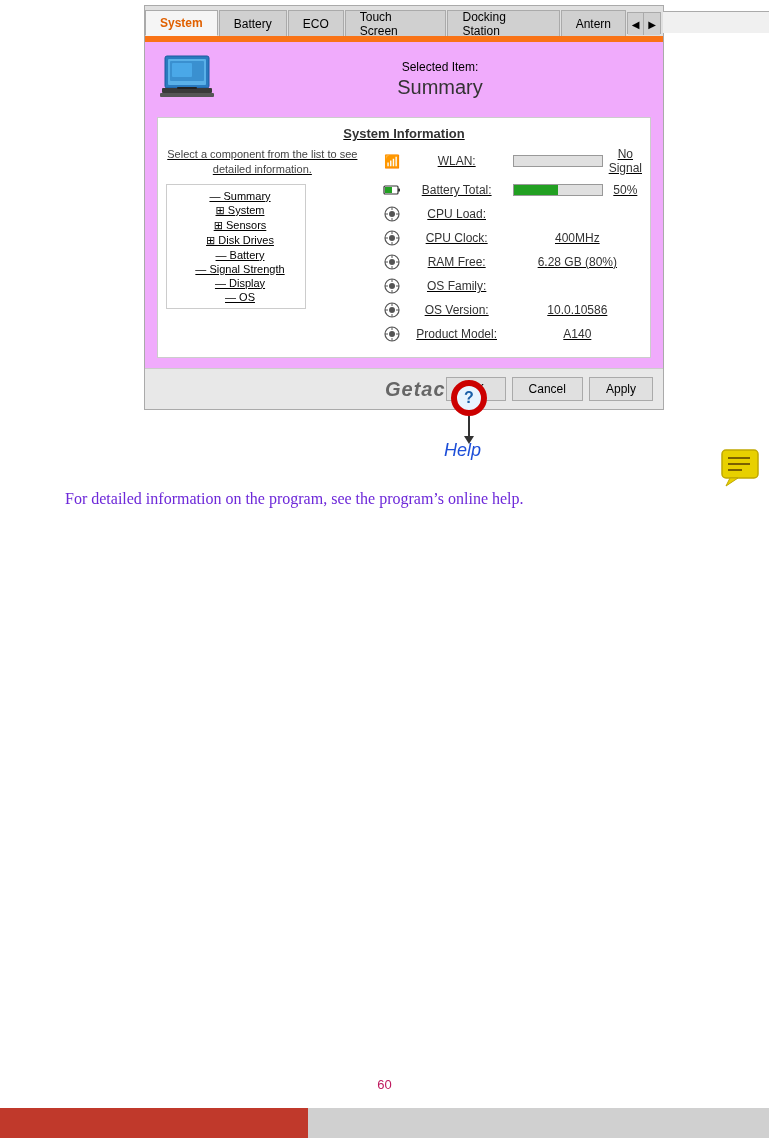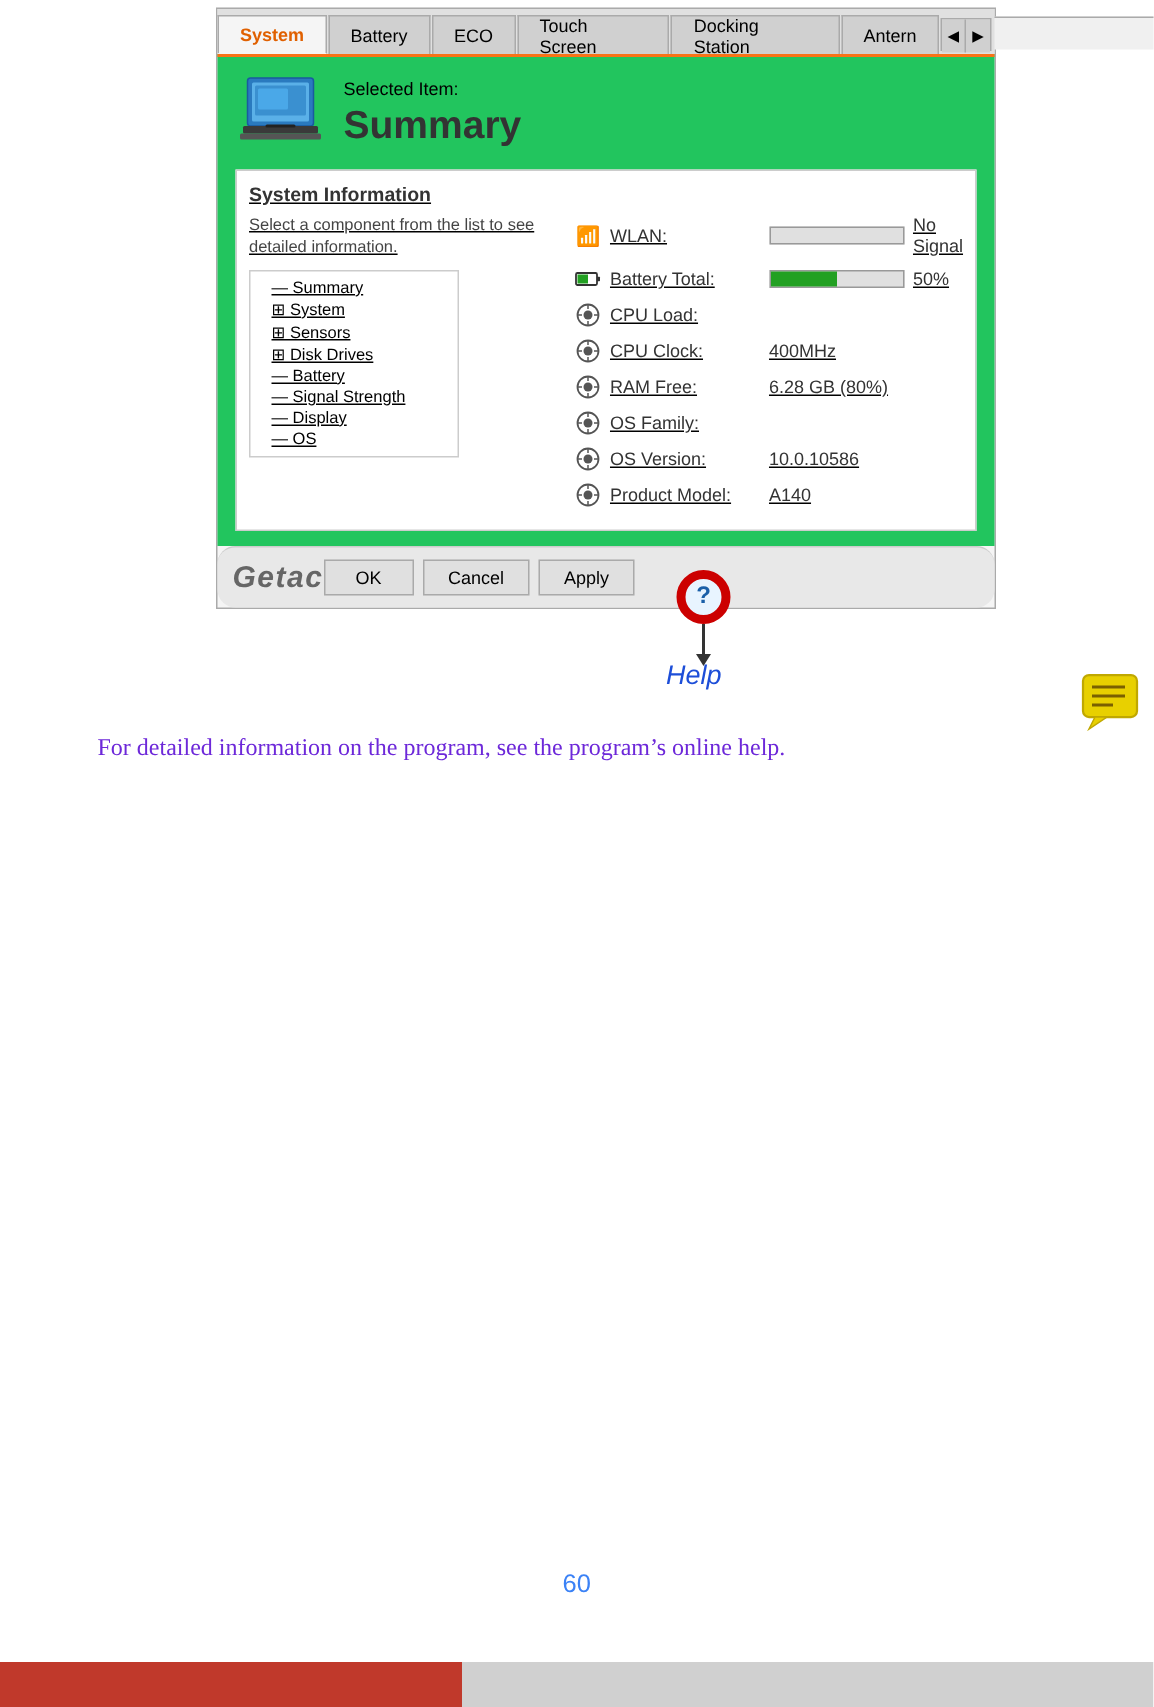--- a/index.html
+++ b/index.html
@@ -101,23 +101,24 @@
       display: flex;
       align-items: center;
       justify-content: center;
     }
     .tab-nav-btn:first-child {
       border-right: 1px solid #aaa;
     }
 
     
     .content-area {
-      background: #22c55e;
+      background: #f0abfc;
       padding: 10px 12px;
-      border-top: 2px solid #f97316;
+      border-top: 6px solid #f97316;
+      text-align: center;
     }
 
     
     .header-section {
       display: flex;
       align-items: center;
       margin-bottom: 10px;
       gap: 12px;
     }
     .laptop-icon-wrapper {
@@ -130,22 +131,22 @@
     }
     .selected-item-area {
       flex: 1;
     }
     .selected-item-label {
       font-size: 12px;
       font-weight: normal;
       margin-bottom: 2px;
     }
     .summary-title {
-      font-size: 26px;
-      font-weight: bold;
+      font-size: 20px;
+      font-weight: normal;
       color: #333;
     }
 
     
     .system-info-section {
       border: 1px solid #ccc;
       background: white;
       padding: 8px;
       text-decoration: underline;
     }
@@ -217,25 +218,24 @@
     }
     .info-value {
       flex: 1;
       color: #333;
     }
 
     
     .bottom-bar {
       display: flex;
       align-items: center;
-      justify-content: flex-start;
+      justify-content: flex-end;
       padding: 8px 10px;
       background: #e8e8e8;
       border-top: 1px solid #ccc;
-      border-radius: 12px;
     }
     .getac-logo {
       font-size: 20px;
       font-style: italic;
       color: #666;
       font-weight: bold;
       letter-spacing: 1px;
     }
     .bottom-buttons {
       display: flex;
@@ -324,25 +324,25 @@
       top: 490px;
       left: 65px;
       font-size: 16px;
       color: #6d28d9;
       font-family: Georgia, serif;
     }
 
     
     .page-number {
       position: absolute;
-      bottom: 72px;
+      bottom: 46px;
       left: 50%;
       transform: translateX(-50%);
-      font-size: 17px;
-      color: #3b82f6;
+      font-size: 13px;
+      color: #be185d;
     }
 
     
     .bottom-strip {
       position: absolute;
       bottom: 0;
       left: 0;
       width: 769px;
       height: 30px;
       display: flex;

